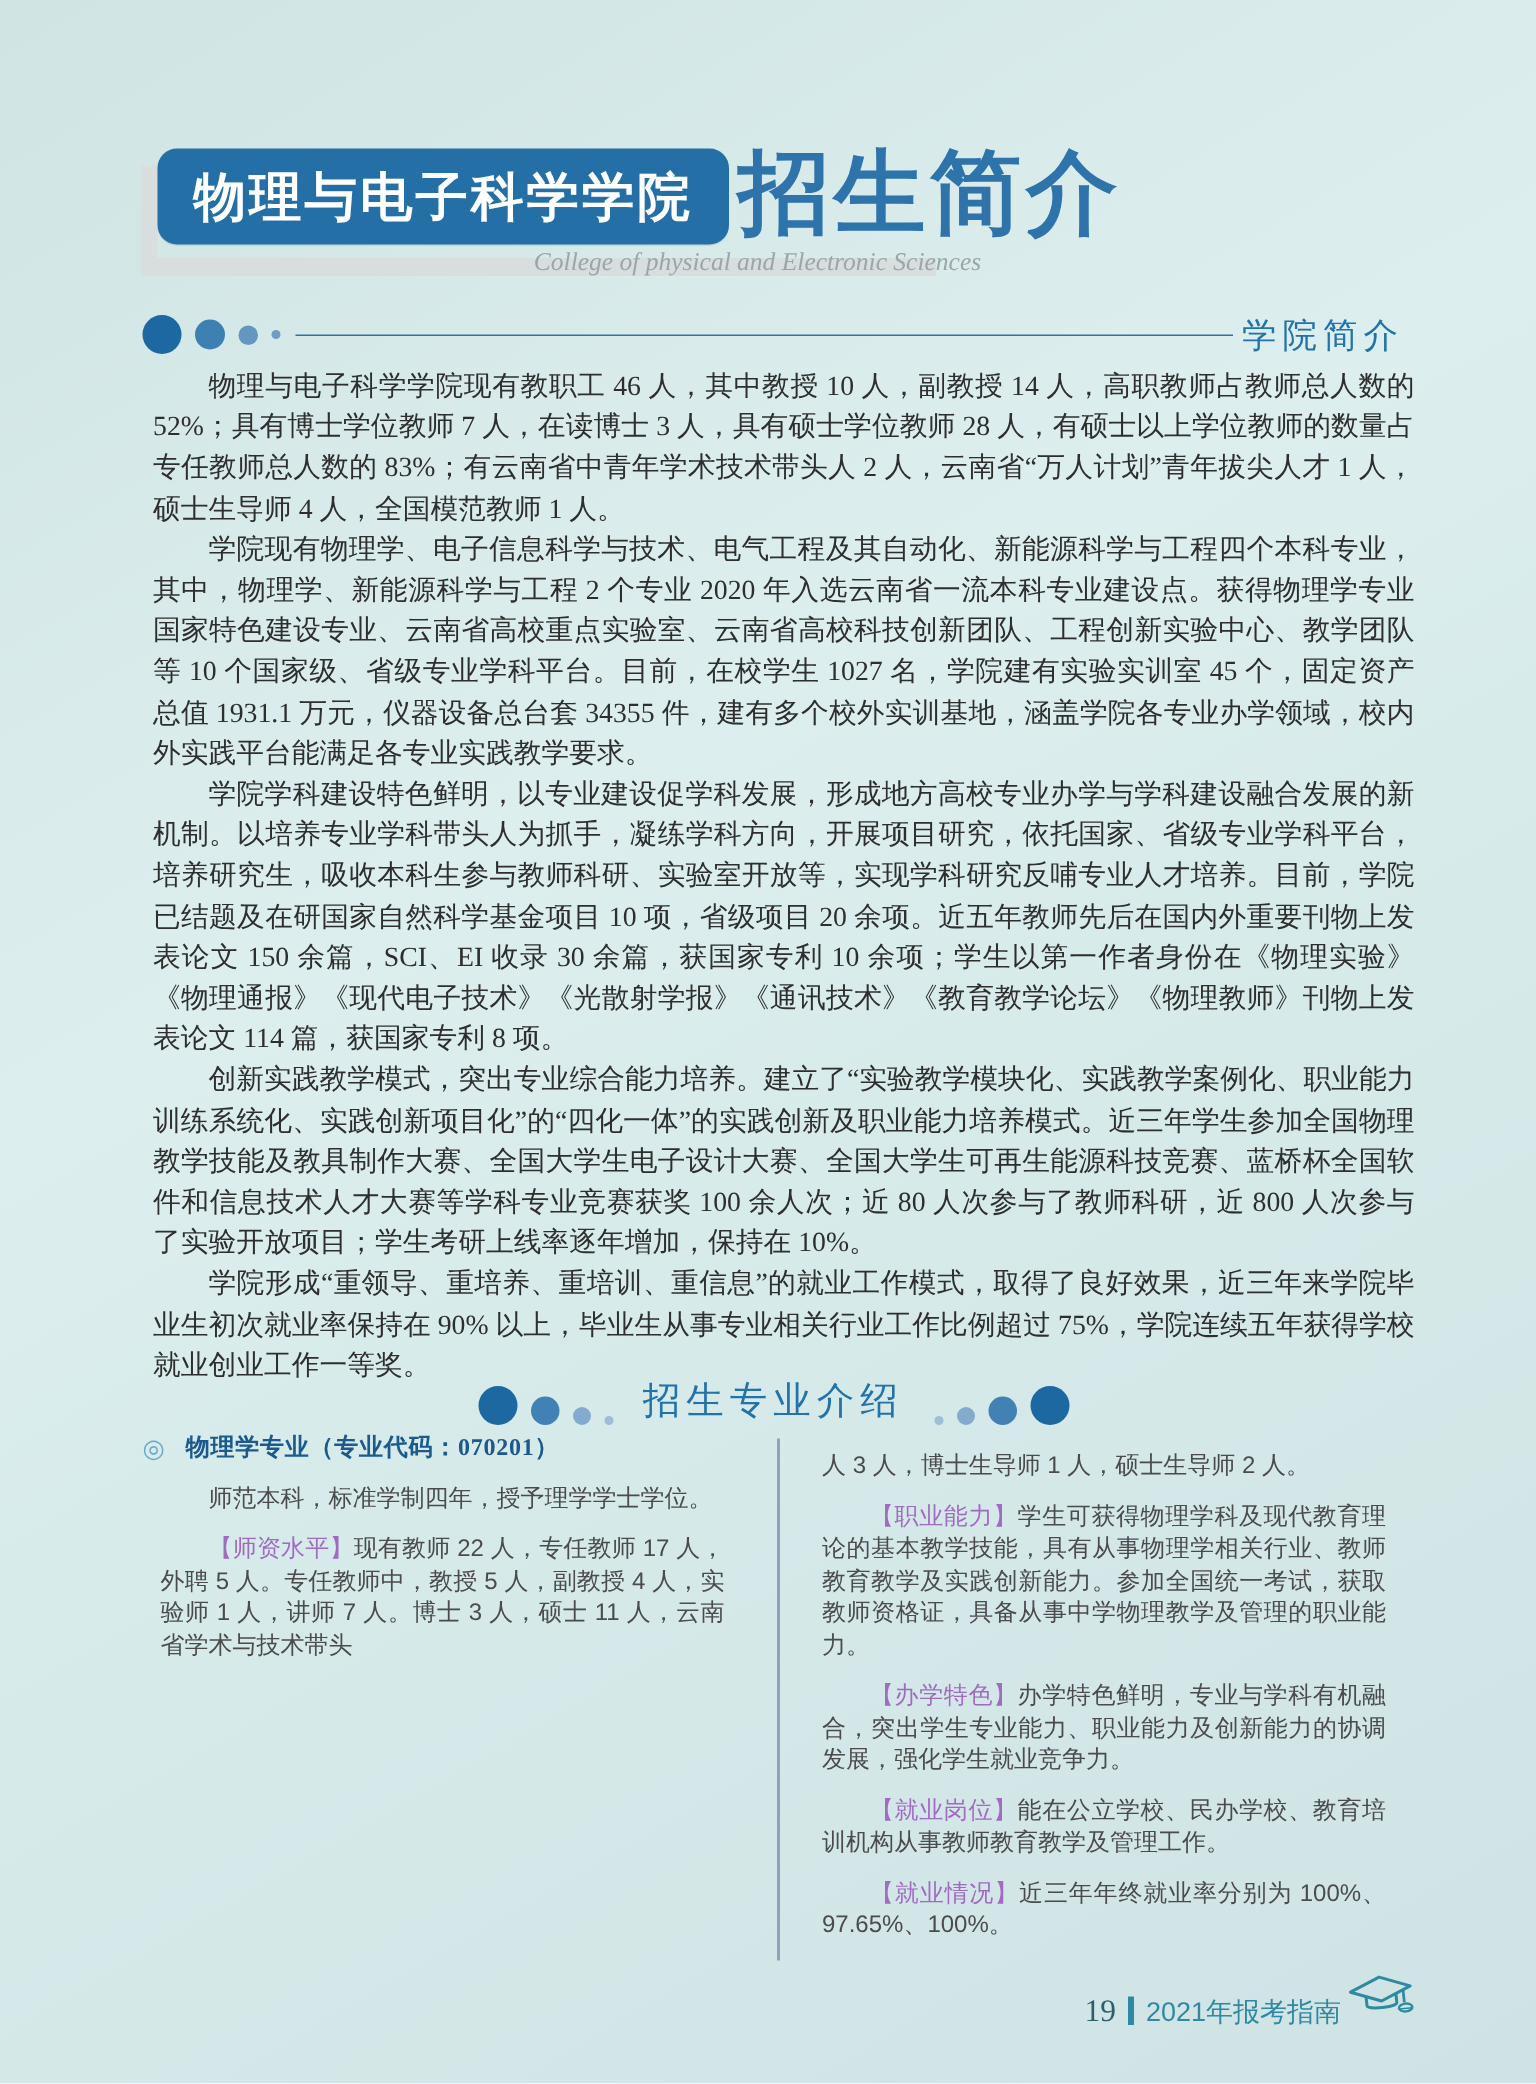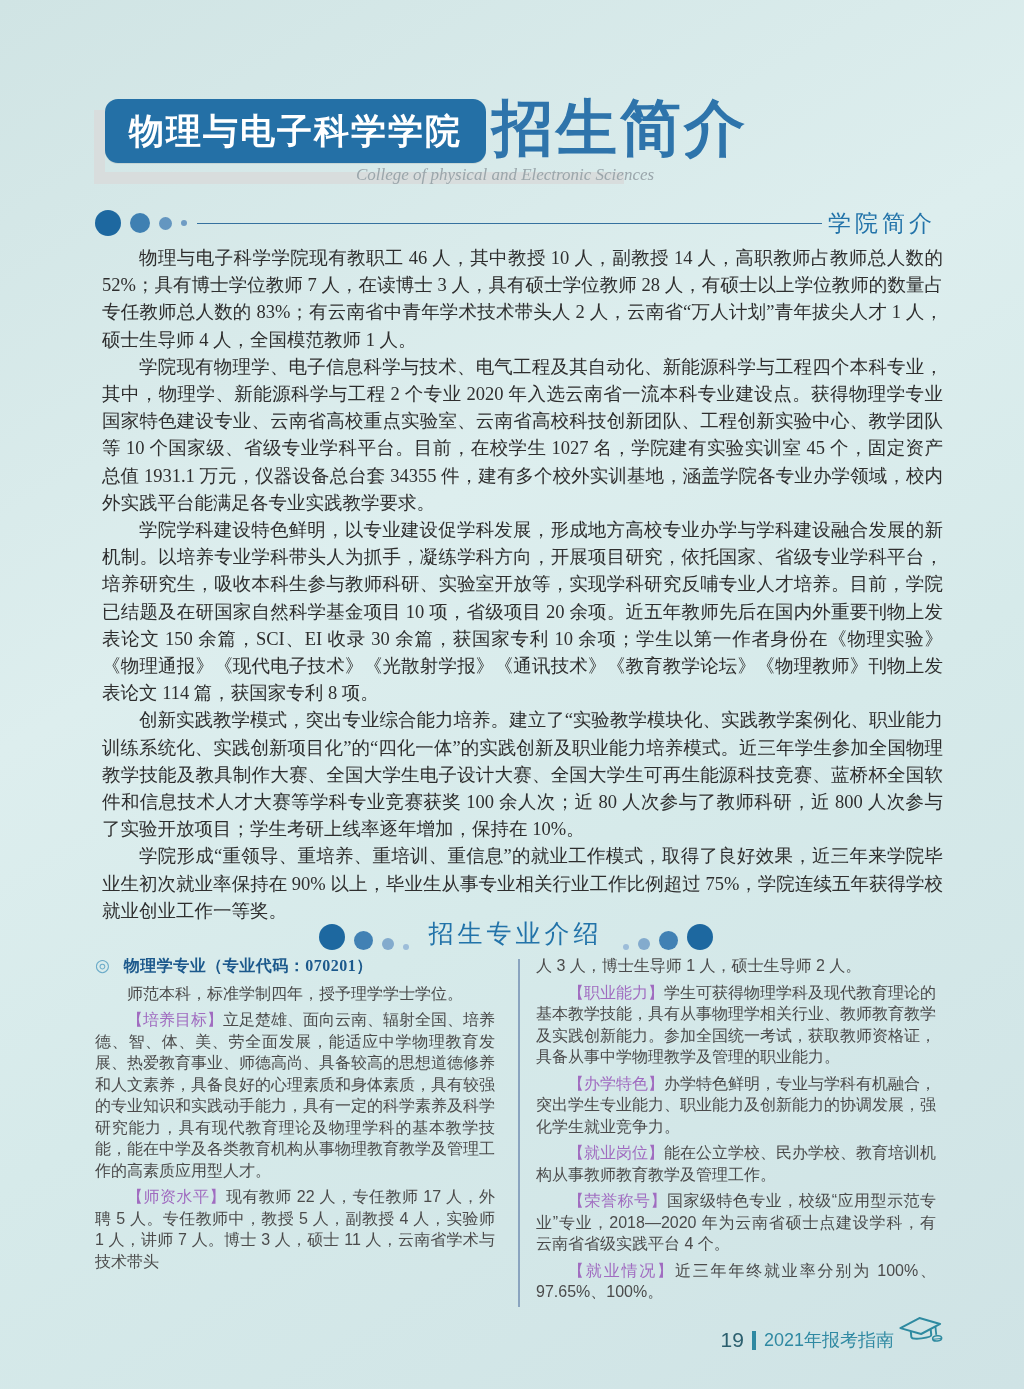--- a/index.html
+++ b/index.html
@@ -65,28 +65,28 @@
     font-family:"Liberation Sans", sans-serif; font-size:16px; line-height:21.5px;
     color:#4b4b4b; text-align:justify; }
   .col-left { left:0; }
   .col-right { left:441px; }
   .major-head { display:flex; align-items:center; margin-bottom:6px; text-align:left; }
   .major-bullet { color:#6aaac8; font-size:17px; margin-right:14px; line-height:1; }
   .major-title {
     font-family:"Liberation Serif", serif; font-weight:bold;
     font-size:16px; color:#1c598c; letter-spacing:0.5px;
   }
-  .col p { margin:0; }
+  .col p { margin:12px; }
   .col p.block { text-indent:2em; margin-top:5px; }
   .col p.first-line { text-indent:2em; }
   .lbl { color:#a06cc0; }
 
   
   .footer { position:absolute; top:1322px; right:80px; display:flex; align-items:center; }
-  .page-num { font-family:Liberation Sans, sans-serif; font-size:21px; color:#2c5f6e; }
+  .page-num { font-family:Liberation Serif, serif; font-size:21px; color:#2c5f6e; }
   .foot-sep { width:4px; height:19px; background:#2f89a2; margin:0 8px; }
   .guide-label { font-family:"Liberation Sans", sans-serif; font-size:18px; color:#2f89a2; }
   .cap-icon { margin-left:4px; transform:translateY(-7px) rotate(-6deg); }
 </style>
 </head>
 <body>
 
 <div class="page">
 
   <div class="hdr-accent-v"></div>
@@ -128,30 +128,28 @@
 
   <div class="cols">
     <div class="col-divider"></div>
 
     <div class="col col-left">
       <div class="major-head">
         <span class="major-bullet">◎</span>
         <span class="major-title">物理学专业（专业代码：070201）</span>
       </div>
       <p class="first-line">师范本科，标准学制四年，授予理学学士学位。</p>
-      <p class="block"><span class="lbl">【培养目标】</span><span>立足楚雄、面向云南、辐射全国、培养德、智、体、美、劳全面发展，能适应中学物理教育发展、热爱教育事业、师德高尚、具备较高的思想道德修养和人文素养，具备良好的心理素质和身体素质，具有较强的专业知识和实践动手能力，具有一定的科学素养及科学研究能力，具有现代教育理论及物理学科的基本教学技能，能在中学及各类教育机构从事物理教育教学及管理工作的高素质应用型人才。</span></p>
       <p class="block"><span class="lbl">【师资水平】</span><span>现有教师 22 人，专任教师 17 人，外聘 5 人。专任教师中，教授 5 人，副教授 4 人，实验师 1 人，讲师 7 人。博士 3 人，硕士 11 人，云南省学术与技术带头</span></p>
     </div>
 
     <div class="col col-right">
       <p>人 3 人，博士生导师 1 人，硕士生导师 2 人。</p>
       <p class="block"><span class="lbl">【职业能力】</span><span>学生可获得物理学科及现代教育理论的基本教学技能，具有从事物理学相关行业、教师教育教学及实践创新能力。参加全国统一考试，获取教师资格证，具备从事中学物理教学及管理的职业能力。</span></p>
       <p class="block"><span class="lbl">【办学特色】</span><span>办学特色鲜明，专业与学科有机融合，突出学生专业能力、职业能力及创新能力的协调发展，强化学生就业竞争力。</span></p>
       <p class="block"><span class="lbl">【就业岗位】</span><span>能在公立学校、民办学校、教育培训机构从事教师教育教学及管理工作。</span></p>
-      <p class="block"><span class="lbl">【荣誉称号】</span><span>国家级特色专业，校级“应用型示范专业”专业，2018—2020 年为云南省硕士点建设学科，有云南省省级实践平台 4 个。</span></p>
       <p class="block"><span class="lbl">【就业情况】</span><span>近三年年终就业率分别为 100%、97.65%、100%。</span></p>
     </div>
   </div>
 
   <div class="footer">
     <span class="page-num">19</span>
     <span class="foot-sep"></span>
     <span class="guide-label">2021年报考指南</span>
     <span class="cap-icon">
       <svg width="46" height="32" viewBox="0 0 46 32">

